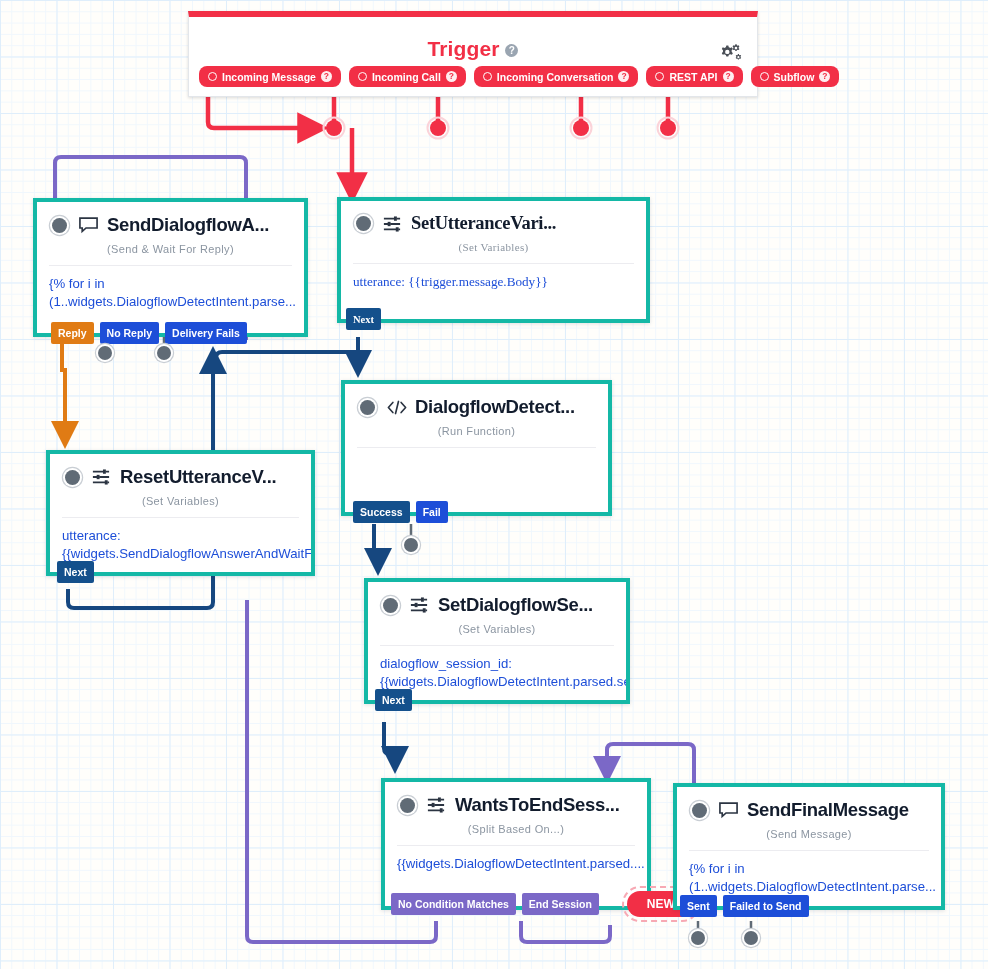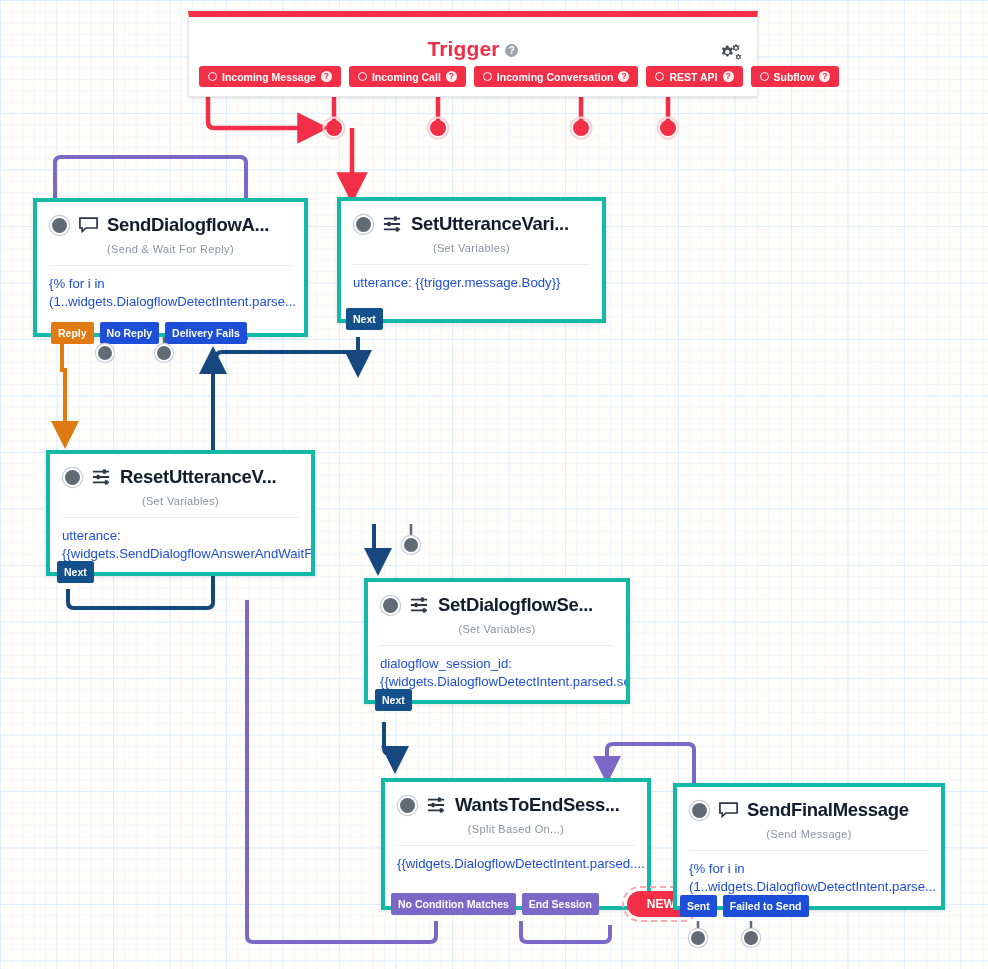--- a/index.html
+++ b/index.html
@@ -30,21 +30,21 @@
   }
   .qmark{
     display:inline-block;width:13px;height:13px;border-radius:50%;
     background:#9aa5b1;color:#fff;font-size:10px;font-weight:700;
     line-height:13px;text-align:center;vertical-align:2px;margin-left:6px;
     font-family:"Liberation Sans",sans-serif;
   }
   .gear-btn{position:absolute;right:14px;top:25px;width:24px;height:24px;cursor:pointer;}
   .trig-ports{position:absolute;left:10px;right:10px;bottom:9px;display:flex;gap:8px;}
   .trig-port{
-    background:#f22f46;color:#fff;border-radius:3px;height:21px;
+    background:#f22f46;color:#fff;border-radius:8px;height:21px;
     display:flex;align-items:center;gap:5px;padding:0 9px;
     font-size:10.5px;font-weight:700;white-space:nowrap;cursor:pointer;
   }
   .trig-port .ring{
     width:9px;height:9px;border-radius:50%;border:1.6px solid #fff;box-sizing:border-box;flex:none;
   }
   .trig-port .qm{
     width:11px;height:11px;border-radius:50%;background:rgba(255,255,255,.92);
     color:#f22f46;font-size:8.5px;line-height:11px;text-align:center;font-weight:700;flex:none;
   }
@@ -223,21 +223,21 @@
 (1..widgets.DialogflowDetectIntent.parse...</div>
     <div class="ports" style="left:14px;bottom:-11px;align-items:center;">
       <div class="port p-orange">Reply</div>
       <div class="port p-grey">No Reply</div>
       <div class="port p-grey">Delivery Fails</div>
     </div>
   </div>
   <span class="endcap" style="left:98px;top:346px;"></span>
   <span class="endcap" style="left:157px;top:346px;"></span>
 
-  <div class="node" style="left:337px;top:197px;width:269px;height:126px;">
+  <div class="node" style="left:337px;top:197px;width:313px;height:126px;font-family:Liberation Serif, serif;">
     <div class="node-head">
       <span class="node-dot"></span>
       <span class="node-ico">
         <svg viewBox="0 0 22 20" width="20" height="18" stroke="#2b3442" stroke-width="2" fill="none">
           <path d="M2 4h12M16 4h4M2 10h5M9 10h11M2 16h14M18 16h2"></path>
           <rect x="13.2" y="1.6" width="3.2" height="4.8" fill="#2b3442" stroke="none"></rect>
           <rect x="6.2" y="7.6" width="3.2" height="4.8" fill="#2b3442" stroke="none"></rect>
           <rect x="15.2" y="13.6" width="3.2" height="4.8" fill="#2b3442" stroke="none"></rect>
         </svg>
       </span>
@@ -266,20 +266,40 @@
     </div>
     <div class="node-sub">(Set Variables)</div>
     <div class="node-rule"></div>
     <div class="node-body">utterance:
 {{widgets.SendDialogflowAnswerAndWaitForReply</div>
     <div class="ports" style="left:7px;bottom:-11px;">
       <div class="port p-blue">Next</div>
     </div>
   </div>
 
+  <div class="node" style="left:341px;top:380px;width:271px;height:136px;">
+    <div class="node-head">
+      <span class="node-dot"></span>
+      <span class="node-ico">
+        <svg viewBox="0 0 24 18" width="22" height="17" fill="none" stroke="#2b3442" stroke-width="1.8" stroke-linecap="round" stroke-linejoin="round">
+          <path d="M7.5 3.5L2.6 9l4.9 5.5"></path>
+          <path d="M16.5 3.5L21.4 9l-4.9 5.5"></path>
+          <path d="M13.6 2.4L10.4 15.6"></path>
+        </svg>
+      </span>
+      <span class="node-title">DialogflowDetect...</span>
+    </div>
+    <div class="node-sub">(Run Function)</div>
+    <div class="node-rule"></div>
+    <div class="node-body"></div>
+    <div class="ports" style="left:8px;bottom:-11px;">
+      <div class="port p-blue">Success</div>
+      <div class="port p-grey">Fail</div>
+    </div>
+  </div>
   <span class="endcap" style="left:404px;top:538px;"></span>
 
   <div class="node" style="left:364px;top:578px;width:266px;height:126px;">
     <div class="node-head">
       <span class="node-dot"></span>
       <span class="node-ico">
         <svg viewBox="0 0 22 20" width="20" height="18" stroke="#2b3442" stroke-width="2" fill="none">
           <path d="M2 4h12M16 4h4M2 10h5M9 10h11M2 16h14M18 16h2"></path>
           <rect x="13.2" y="1.6" width="3.2" height="4.8" fill="#2b3442" stroke="none"></rect>
           <rect x="6.2" y="7.6" width="3.2" height="4.8" fill="#2b3442" stroke="none"></rect>

